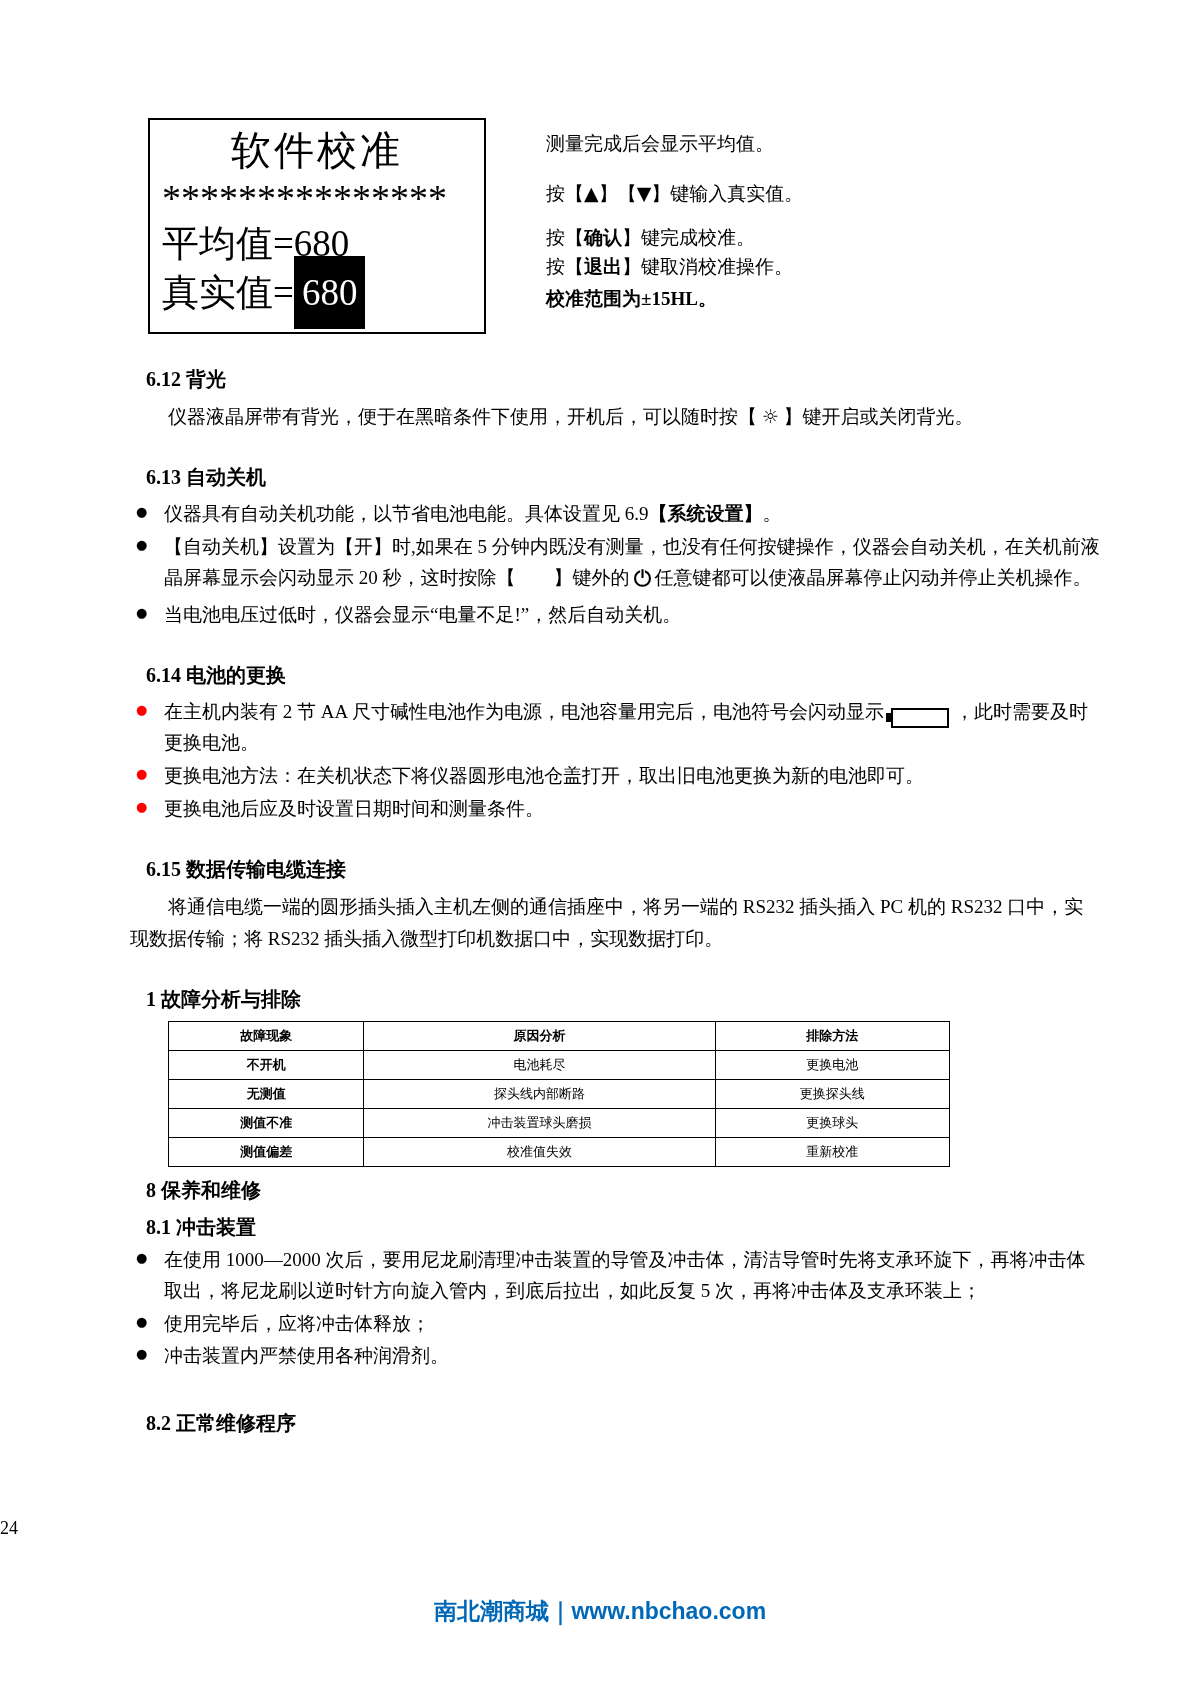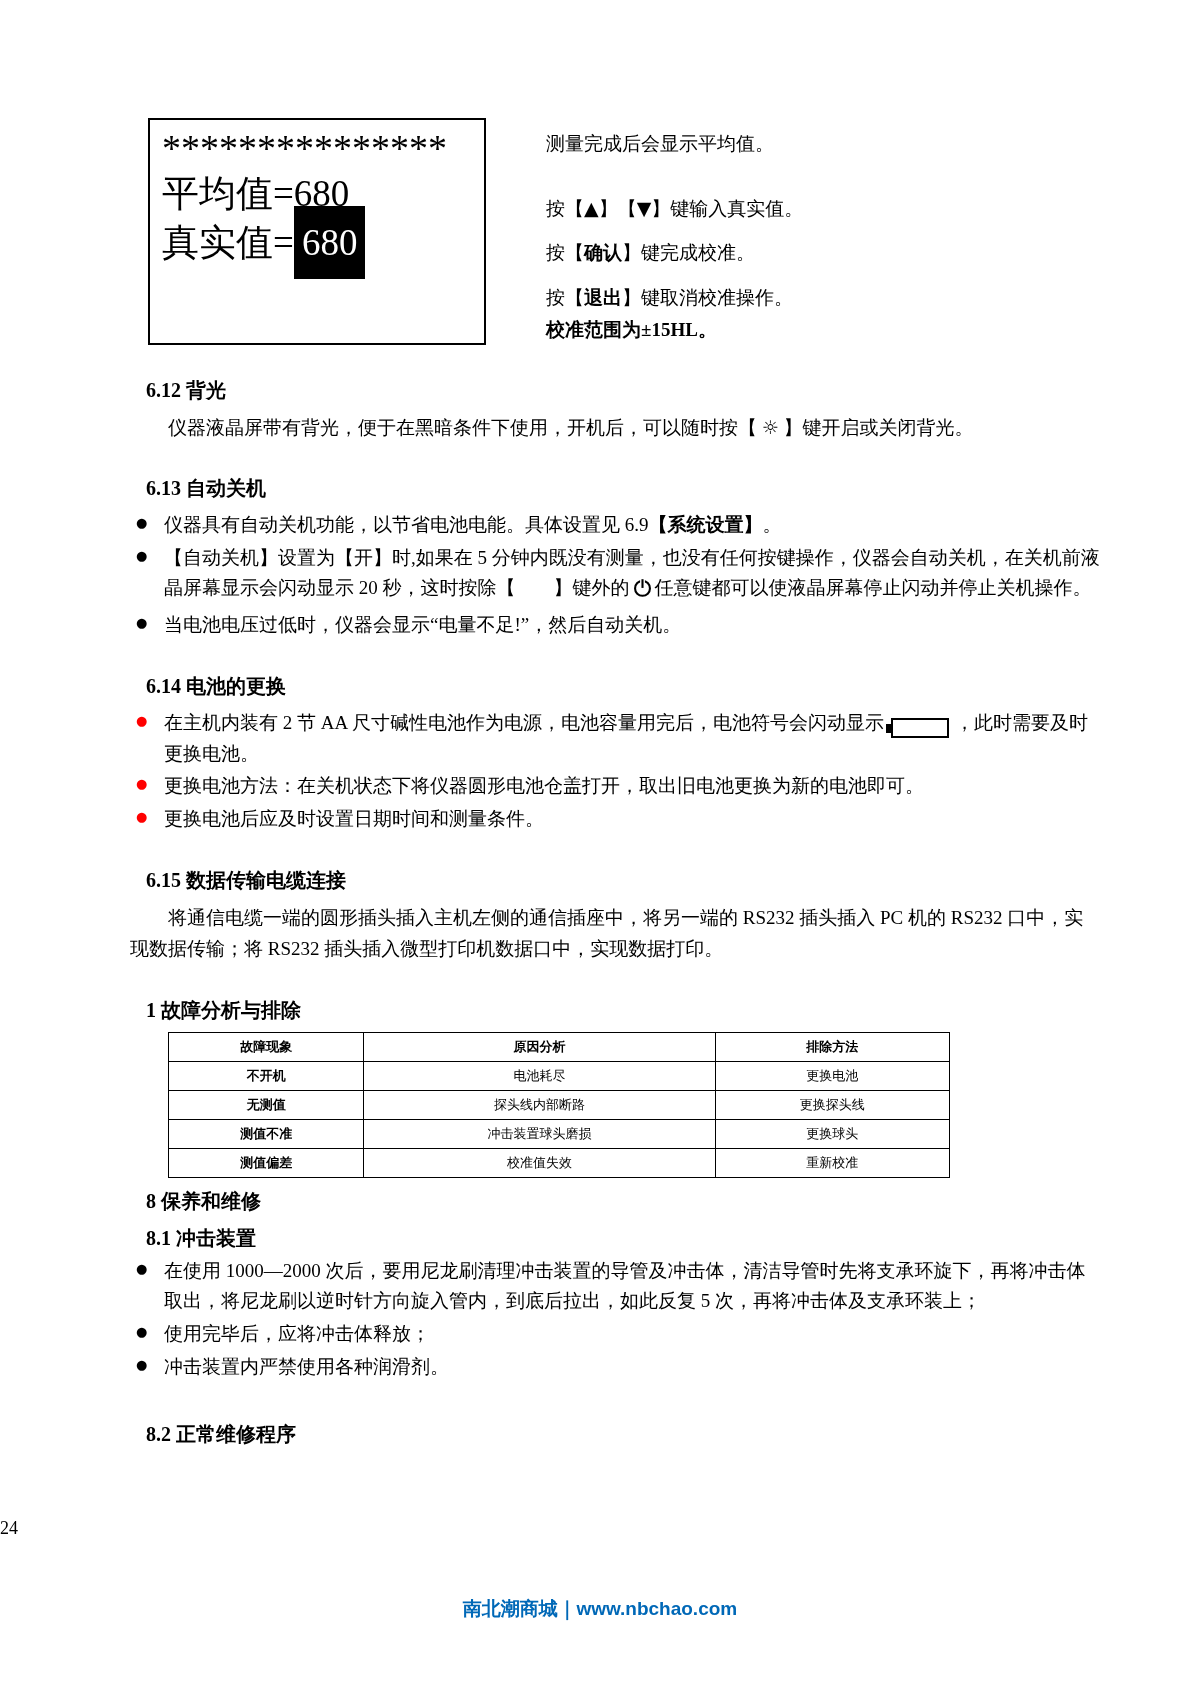--- a/index.html
+++ b/index.html
@@ -10,23 +10,23 @@
 
   
   .top-row{display:flex;margin-left:18px;}
   .lcd{width:338px;min-height:216px;border:2px solid #000;padding:6px 12px 10px;}
   .lcd-title{font-size:40px;line-height:1.25;text-align:center;letter-spacing:3px;}
   .lcd-stars{font-size:38px;line-height:44px;white-space:nowrap;overflow:hidden;}
   .lcd-line{font-size:37px;line-height:1.32;}
   .invert{background:#000;color:#fff;padding:16px 8px;}
   .notes{margin-left:60px;padding-top:12px;font-size:19px;line-height:1.5;}
   .note{margin:0;}
-  .note-2{margin-top:35px;}
+  .note-2{margin-top:20px;}
   .note-3{margin-top:16px;}
-  .note-4{margin-top:16px;}
+  .note-4{margin-top:0;}
   .note-5{margin-top:4px;font-weight:bold;}
   .keyicon{font-family:"DejaVu Sans",sans-serif;font-weight:bold;}
   .kb{font-weight:bold;}
 
   
   h2{font-size:20px;font-weight:bold;margin:32px 16px 8px;}
   .body{font-size:19px;line-height:1.65;}
   .indent{text-indent:2em;}
   .bullet{display:flex;font-size:19px;line-height:1.62;margin:2px 0;}
   .marker{flex:0 0 28px;margin-left:6px;font-size:13px;line-height:inherit;
@@ -48,30 +48,31 @@
   td.c0{font-weight:bold;}
 
   .h8{margin-top:10px;margin-bottom:2px;}
   .h81{margin-top:10px;margin-bottom:4px;}
   .h82{margin-top:38px;}
 
   
   .pagenum{position:absolute;left:0;width:100%;top:1518px;font-size:18px;}
   .footer{position:absolute;left:0;width:100%;top:1596px;text-align:center;}
   .site{color:var(--footer-blue,#0068b7);font-family:"Liberation Sans","DejaVu Sans",sans-serif;
-        font-weight:bold;font-size:19px;text-align:center;}
+        font-weight:bold;font-size:23px;text-align:center;}
 </style>
 </head>
 <body>
 
 <div class="page">
   <div class="content">
 
     <div class="top-row">
       <div class="lcd">
+        <div class="lcd-title">软件校准</div>
         <div class="lcd-stars">***************</div>
         <div class="lcd-line">平均值=680</div>
         <div class="lcd-line"><span>真实值=</span><span class="invert">680</span></div>
       </div>
       <div class="notes">
         <p class="note note-1">测量完成后会显示平均值。</p>
         <p class="note note-2"><span>按【</span><span class="keyicon">▲</span><span>】【</span><span class="keyicon">▼</span><span>】键输入真实值。</span></p>
         <p class="note note-3"><span>按【</span><span class="kb">确认</span><span>】键完成校准。</span></p>
         <p class="note note-4"><span>按【</span><span class="kb">退出</span><span>】键取消校准操作。</span></p>
         <p class="note note-5">校准范围为±15HL。</p>

